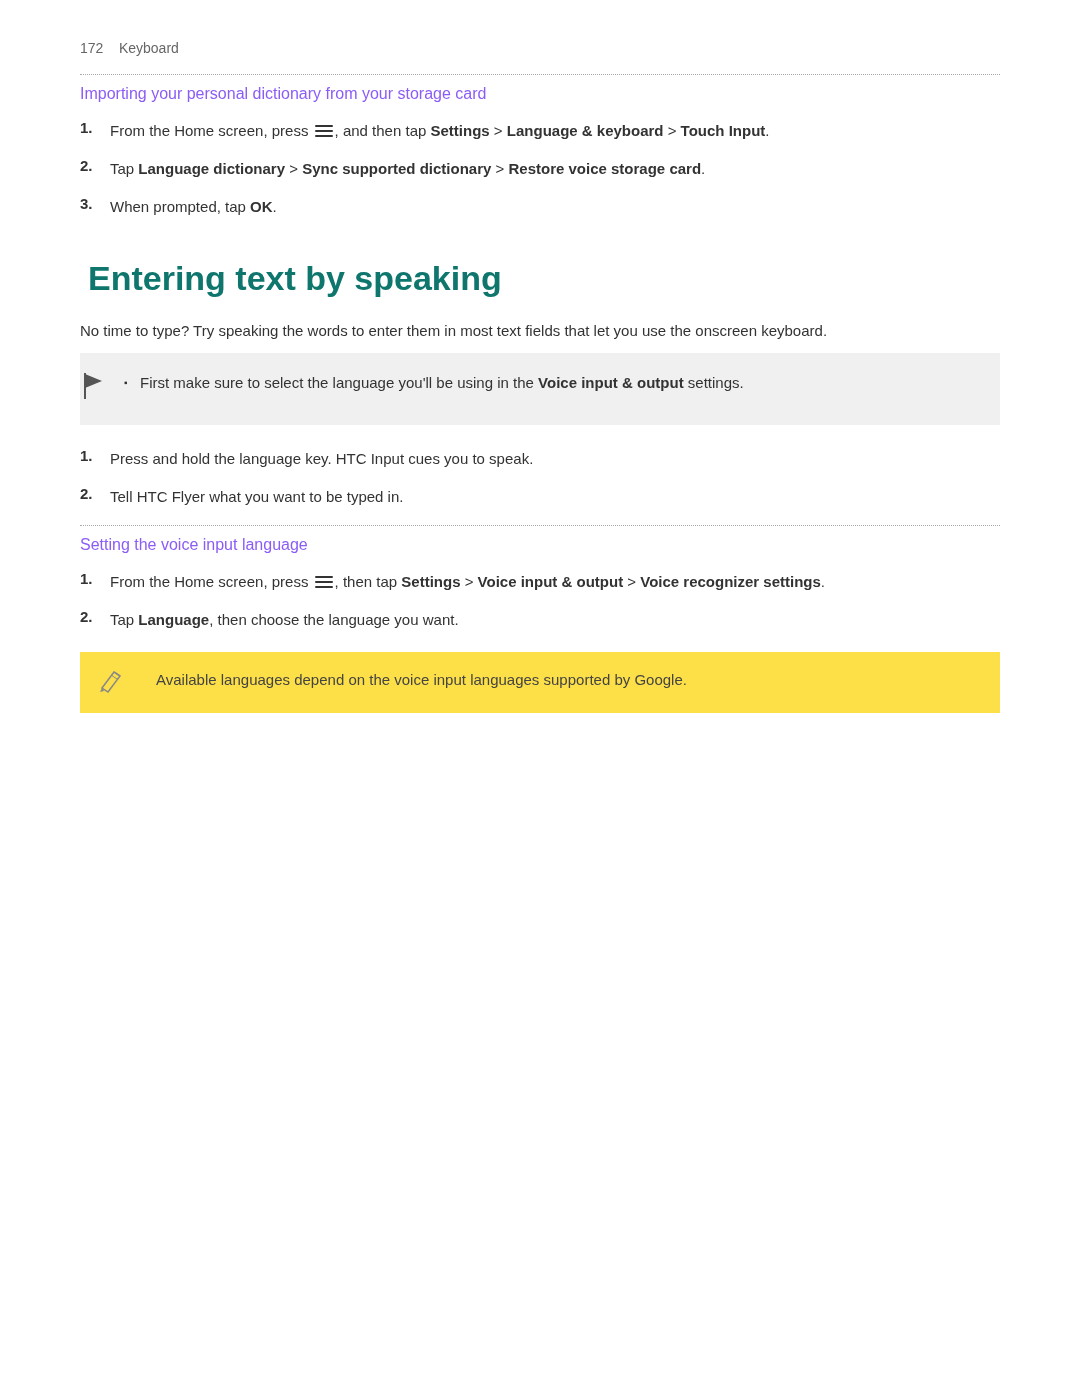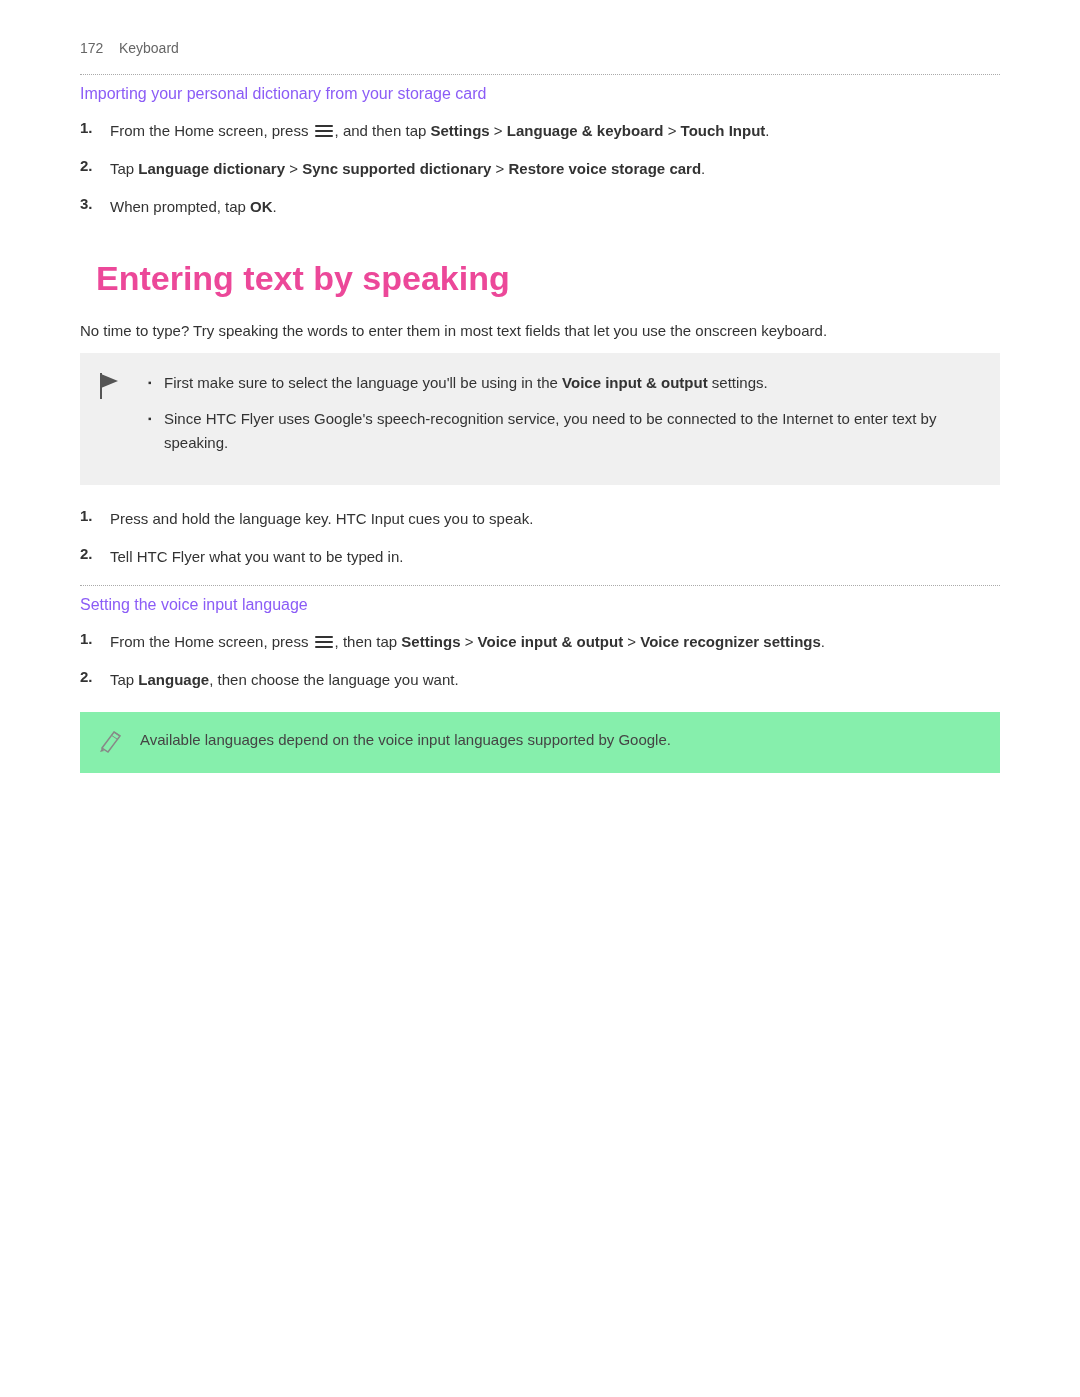--- a/index.html
+++ b/index.html
@@ -57,37 +57,37 @@
     }
 
     .list-content {
       flex: 1;
       line-height: 1.6;
     }
 
     .chapter-title {
       font-size: 34px;
       font-weight: bold;
-      color: #ec4899;
-      margin: 40px 0 20px 16px;
+      color: #0f766e;
+      margin: 40px 0 20px 8px;
     }
 
     .intro-text {
       line-height: 1.7;
       margin-bottom: 9px;
     }
 
     .info-box {
       background: #f0f0f0;
       border: none;
-      padding: 18px 20px 18px 18px;
+      padding: 18px 20px 18px 2px;
       margin-bottom: 22px;
       display: flex;
       align-items: flex-start;
-      gap: 26px;
+      gap: 18px;
     }
 
     .flag-icon {
       font-size: 22px;
       color: #555;
       margin-top: 2px;
       min-width: 24px;
     }
 
     .info-box-content {
@@ -109,25 +109,25 @@
     .info-box-content ul li::before {
       content: '▪';
       position: absolute;
       left: 0;
       color: #333;
       font-size: 10px;
       top: 4px;
     }
 
     .note-box {
-      background: #86efac;
+      background: #fde047;
       padding: 16px 18px;
       display: flex;
       align-items: flex-start;
-      gap: 14px;
+      gap: 30px;
       margin-top: 20px;
     }
 
     .pencil-icon {
       min-width: 28px;
       margin-top: 0px;
     }
 
     .pencil-icon svg {
       width: 26px;
@@ -218,23 +218,20 @@
       <line x1="3" y1="0" x2="3" y2="26" stroke="#555" stroke-width="2"></line>
       <polygon points="3,1 20,8 3,15" fill="#555"></polygon>
     </svg>
   </div>
   <div class="info-box-content">
     <ul>
       <li>
         First make sure to select the language you'll be using in the
         <strong>Voice input &amp; output</strong> settings.
       </li>
-      <li>
-        Since HTC Flyer uses Google's speech-recognition service, you need to be connected to the Internet to enter text by speaking.
-      </li>
     </ul>
   </div>
 </div>
 
 <ol class="numbered-list">
   <li>
     <span class="list-number">1.</span>
     <span class="list-content">
       Press and hold the language key. HTC Input cues you to speak.
     </span>

